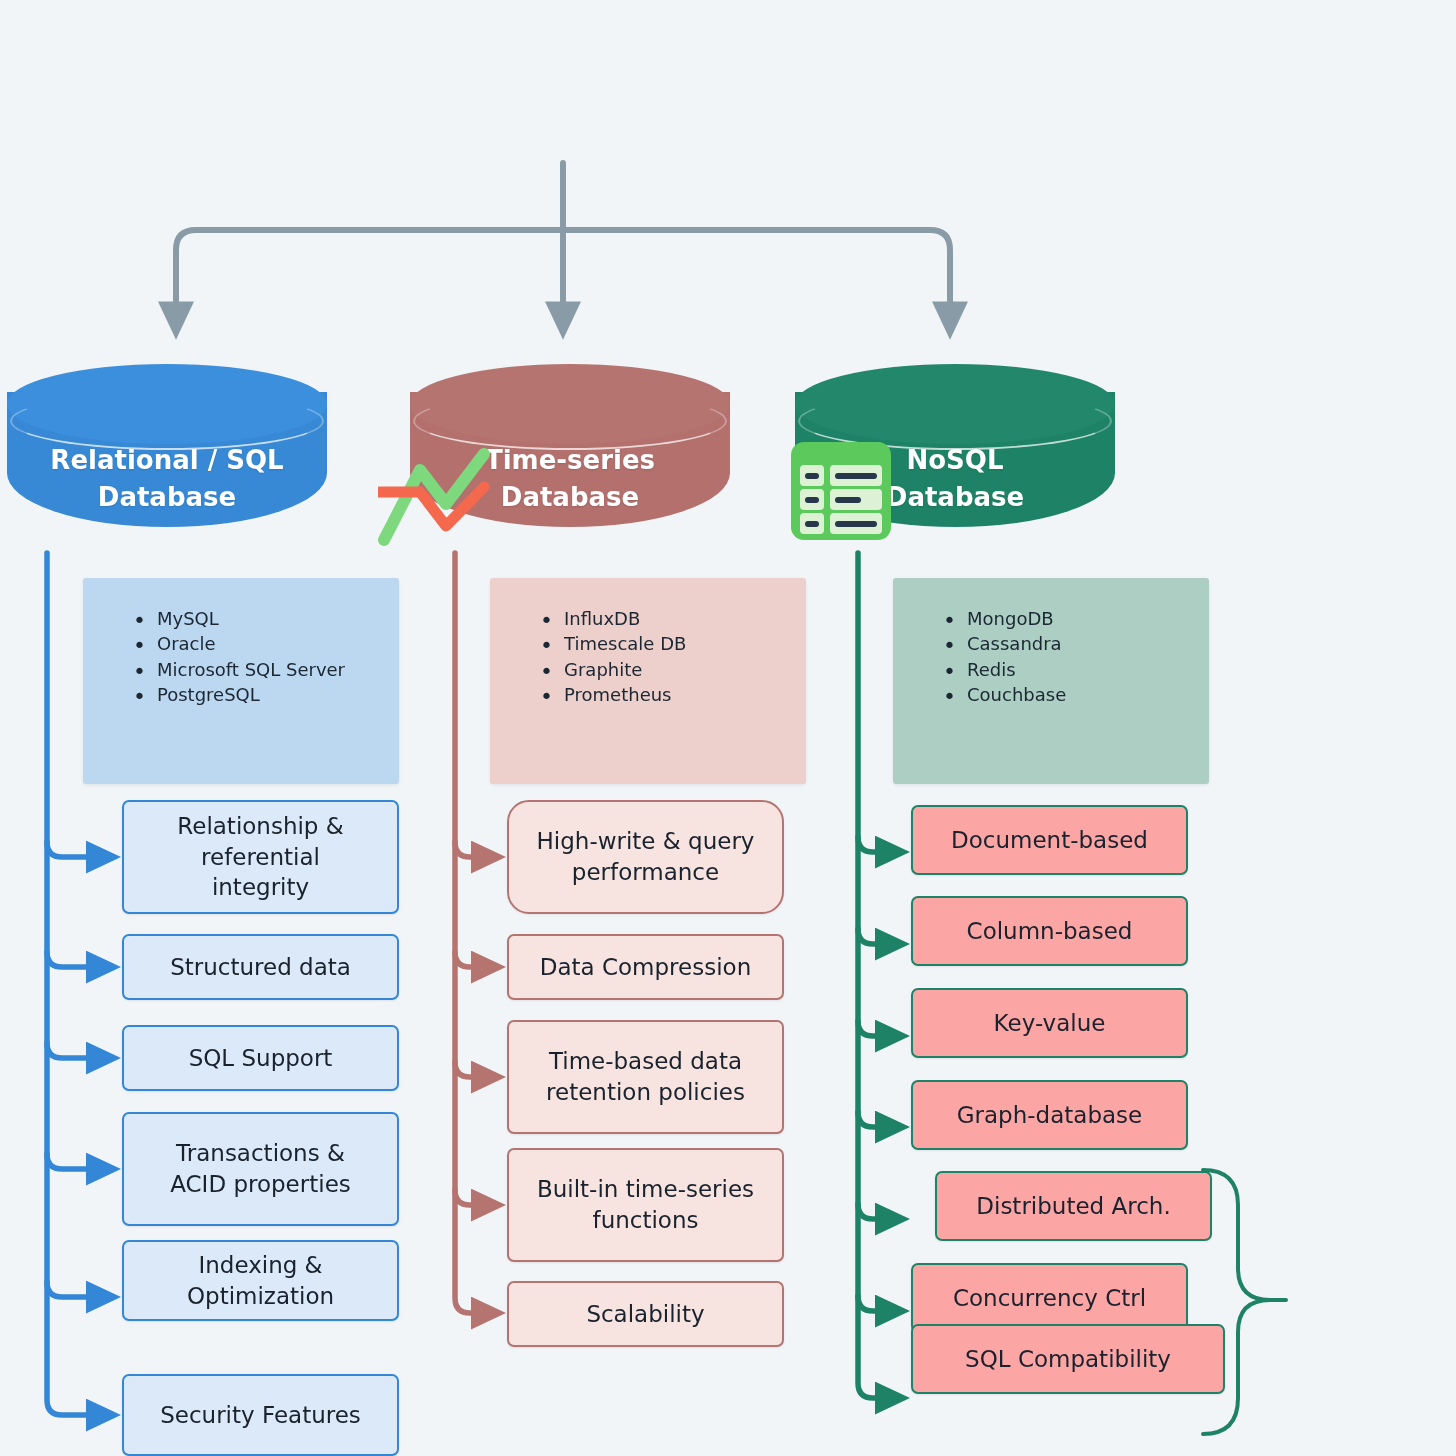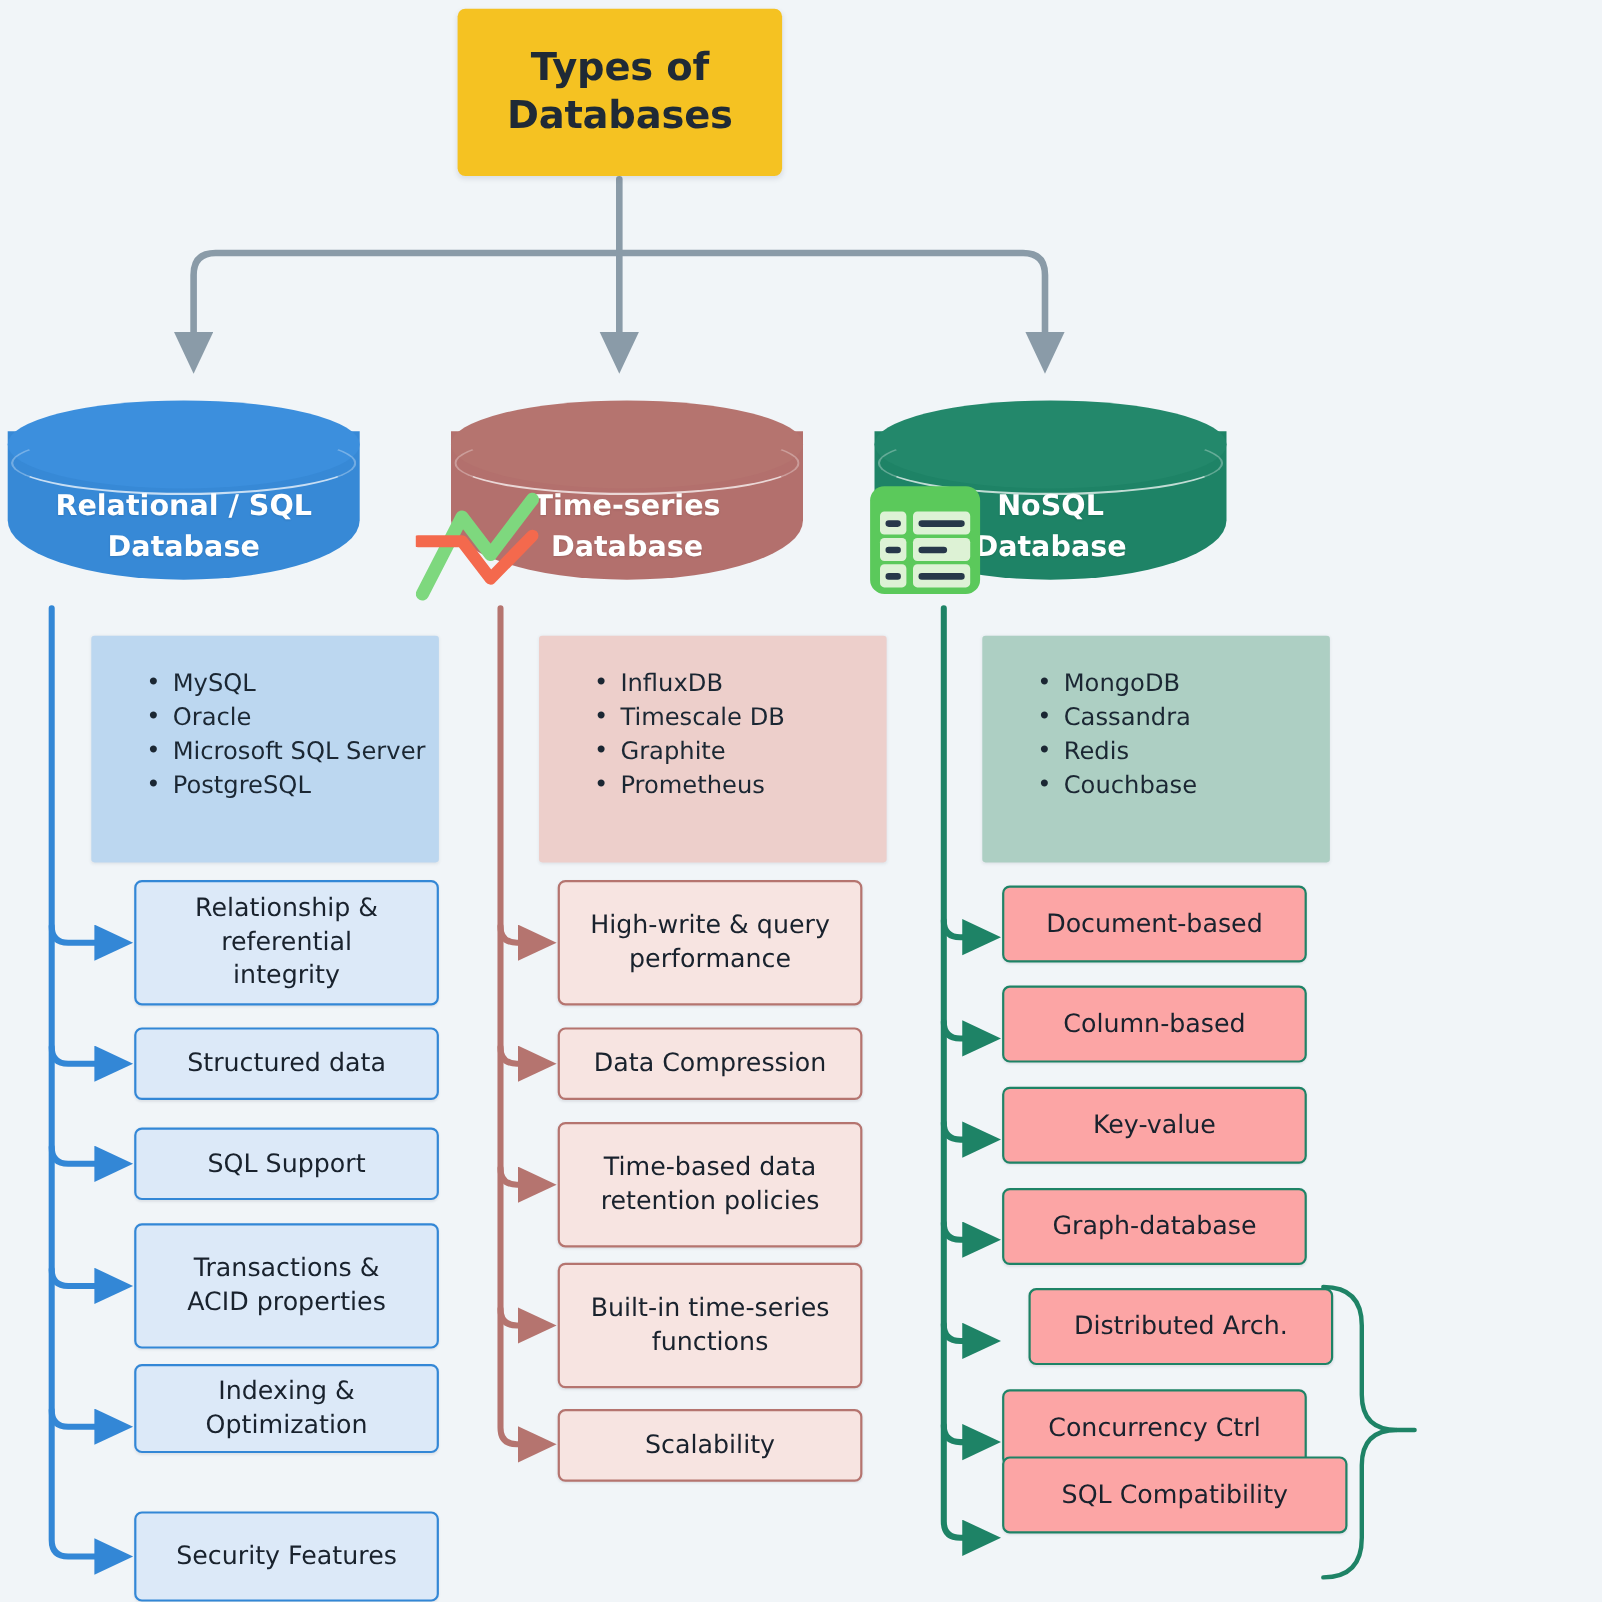--- a/index.html
+++ b/index.html
@@ -69,21 +69,21 @@
 
   
   .panel {
     width:316px; height:206px;
     border-radius:3px;
     padding:28px 0 0 46px;
     box-shadow:0 1px 3px rgba(60,70,90,0.10);
   }
   .panel ul { list-style:none; }
   .panel li {
-    font-size:22px; color:#1B2733; line-height:1.41;
+    font-size:18px; color:#1B2733; line-height:1.41;
     position:relative; padding-left:28px;
   }
   .panel li:before {
     content:"•"; position:absolute; left:4px; top:-1px;
     font-size:22px; color:#1B2733;
   }
   .panel-blue  { left:83px;  top:578px; background:#BCD7F0; }
   .panel-rose  { left:490px; top:578px; background:#EDCFCB; }
   .panel-green { left:893px; top:578px; background:#ADCFC3; }
 
@@ -161,26 +161,20 @@
       <path d="M858,1296 Q858,1311 873,1311 L888,1311" marker-end="url(#ahGreen)"></path>
     </g>
 
     <g fill="none" stroke="#1E8366" stroke-width="4" stroke-linecap="round">
       <path d="M1203,1170 Q1238,1170 1238,1205 L1238,1268 Q1238,1300 1270,1300
                Q1238,1300 1238,1332 L1238,1398 Q1238,1434 1203,1434"></path>
       <path d="M1270,1300 L1286,1300"></path>
     </g>
   </svg>
 
-  <div class="node title-box">
-    <div class="t">
-      <span>Types of</span><br>
-      <span>Databases</span>
-    </div>
-  </div>
 
   <div class="node cyl cyl-blue">
     <div class="body"></div>
     <div class="top"></div>
     <div class="lip"></div>
     <div class="label">
       <span>Relational / SQL</span><br>
       <span>Database</span>
     </div>
   </div>
@@ -260,21 +254,21 @@
   <div class="col-blue">
     <div class="node fbox" style="left:122px;top:800px;width:277px;height:114px;">Relationship &amp; referential integrity</div>
     <div class="node fbox" style="left:122px;top:934px;width:277px;height:66px;">Structured data</div>
     <div class="node fbox" style="left:122px;top:1025px;width:277px;height:66px;">SQL Support</div>
     <div class="node fbox" style="left:122px;top:1112px;width:277px;height:114px;">Transactions &amp; ACID properties</div>
     <div class="node fbox" style="left:122px;top:1240px;width:277px;height:81px;">Indexing &amp; Optimization</div>
     <div class="node fbox" style="left:122px;top:1374px;width:277px;height:82px;">Security Features</div>
   </div>
 
   <div class="col-rose">
-    <div class="node fbox" style="left:507px;top:800px;width:277px;height:114px;">High-write &amp; query performance</div>
+    <div class="node fbox" style="left:507px;top:800px;width:277px;height:114px;border-radius:22px;">High-write &amp; query performance</div>
     <div class="node fbox" style="left:507px;top:934px;width:277px;height:66px;">Data Compression</div>
     <div class="node fbox" style="left:507px;top:1020px;width:277px;height:114px;">Time-based data retention policies</div>
     <div class="node fbox" style="left:507px;top:1148px;width:277px;height:114px;">Built-in time-series functions</div>
     <div class="node fbox" style="left:507px;top:1281px;width:277px;height:66px;">Scalability</div>
   </div>
 
   <div class="col-green">
     <div class="node fbox" style="left:911px;top:805px;width:277px;height:70px;">Document-based</div>
     <div class="node fbox" style="left:911px;top:896px;width:277px;height:70px;">Column-based</div>
     <div class="node fbox" style="left:911px;top:988px;width:277px;height:70px;">Key-value</div>

